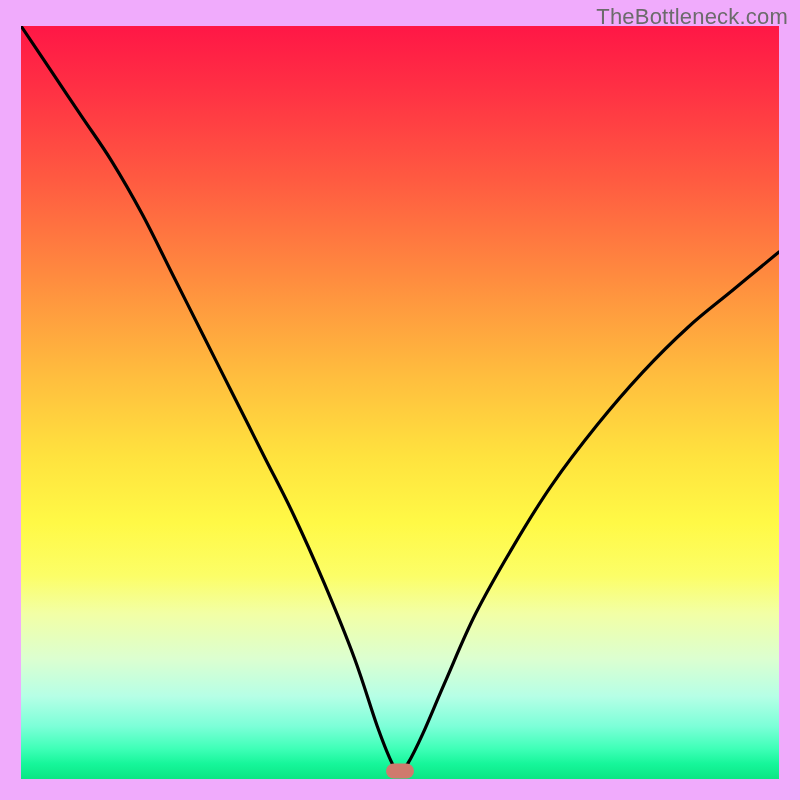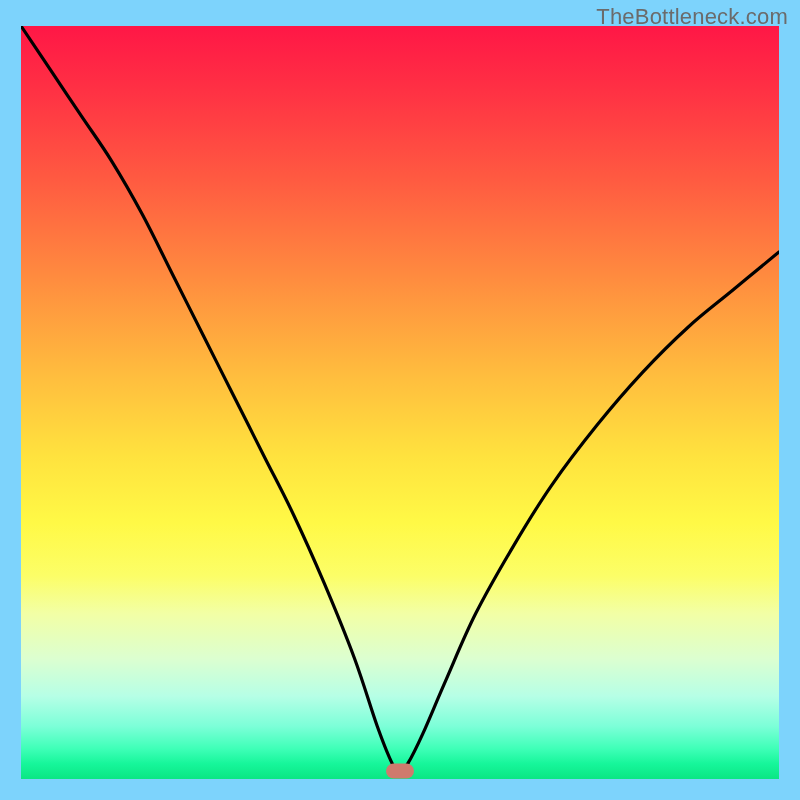--- a/index.html
+++ b/index.html
@@ -8,21 +8,21 @@
     width: 800px;
     height: 800px;
     background: #000;
     overflow: hidden;
     font-family: Arial, Helvetica, sans-serif;
   }
   .stage {
     position: relative;
     width: 800px;
     height: 800px;
-    background: #7dd3fc;
+    background: #f0abfc;
   }
   .plot-area {
     position: absolute;
     left: 21px;
     top: 26px;
     width: 758px;
     height: 753px;
   }
   .gradient-bg {
     position: absolute;

